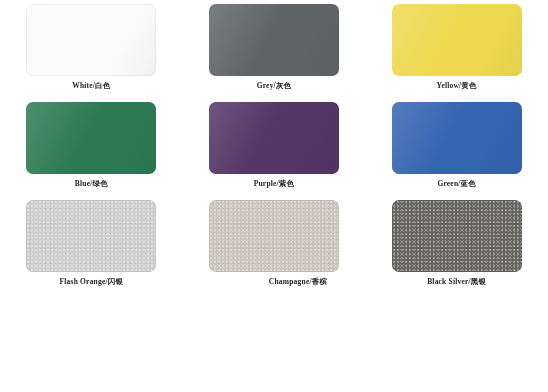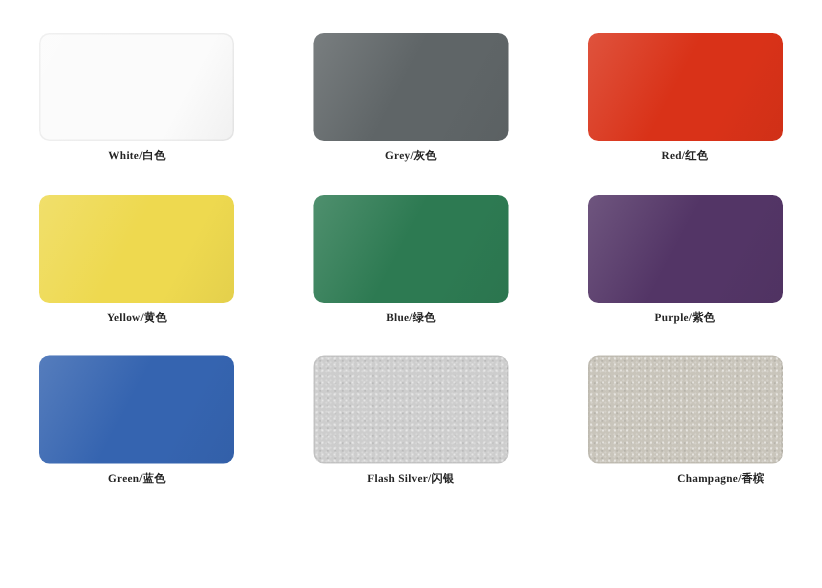--- a/index.html
+++ b/index.html
@@ -23,21 +23,21 @@
     grid-template-columns: repeat(3, 1fr);
     grid-template-rows: repeat(4, 1fr);
   }
 
   .swatch-cell {
     position: relative;
     display: flex;
     flex-direction: column;
     align-items: center;
     justify-content: flex-start;
-    padding-top: 22px;
+    padding-top: 4px;
     box-sizing: border-box;
   }
 
   .chip-wrap {
     position: relative;
     width: 130px;
     height: 72px;
   }
 
   .chip {
@@ -105,26 +105,20 @@
       <div class="chip-label" style="color: rgb(36, 36, 36);">White/白色</div>
     </div>
     <div class="swatch-cell">
       <div class="chip-wrap">
         <div class="chip gloss" title="Grey/灰色" style="background: rgb(95, 101, 103);"></div>
       </div>
       <div class="chip-label" style="color: rgb(36, 36, 36); text-align: center;">Grey/灰色</div>
     </div>
     <div class="swatch-cell">
       <div class="chip-wrap">
-        <div class="chip gloss" title="Red/红色" style="background: rgb(217, 50, 24);"></div>
-      </div>
-      <div class="chip-label" style="color: rgb(36, 36, 36);">Red/红色</div>
-    </div>
-    <div class="swatch-cell">
-      <div class="chip-wrap">
         <div class="chip gloss" title="Yellow/黄色" style="background: rgb(238, 217, 79);"></div>
       </div>
       <div class="chip-label" style="color: rgb(36, 36, 36);">Yellow/黄色</div>
     </div>
     <div class="swatch-cell">
       <div class="chip-wrap">
         <div class="chip gloss" title="Green/绿色" style="background: rgb(45, 122, 82);"></div>
       </div>
       <div class="chip-label" style="color: rgb(36, 36, 36);">Blue/绿色</div>
     </div>
@@ -137,21 +131,27 @@
     <div class="swatch-cell">
       <div class="chip-wrap">
         <div class="chip gloss" title="Blue/蓝色" style="background: rgb(53, 100, 176);"></div>
       </div>
       <div class="chip-label" style="color: rgb(36, 36, 36);">Green/蓝色</div>
     </div>
     <div class="swatch-cell">
       <div class="chip-wrap">
         <div class="chip metallic light-edge" title="Flash Silver/闪银" style="background: rgb(205, 205, 205);"></div>
       </div>
-      <div class="chip-label" style="color: rgb(36, 36, 36);">Flash Silver/闪银</div>
+      <div class="chip-label" style="color: rgb(36, 36, 36);">Flash Orange/闪银</div>
     </div>
     <div class="swatch-cell">
       <div class="chip-wrap">
         <div class="chip metallic light-edge" title="Champagne/香槟" style="background: rgb(201, 197, 187);"></div>
       </div>
       <div class="chip-label" style="color: rgb(36, 36, 36); margin-left: 48px;">Champagne/香槟</div>
     </div>
+    <div class="swatch-cell">
+      <div class="chip-wrap">
+        <div class="chip metallic light-edge" title="Black Silver/黑银" style="background: rgb(101, 100, 96);"></div>
+      </div>
+      <div class="chip-label" style="color: rgb(36, 36, 36);">Black Silver/黑银</div>
+    </div>
   </div>
 
 </body></html>

